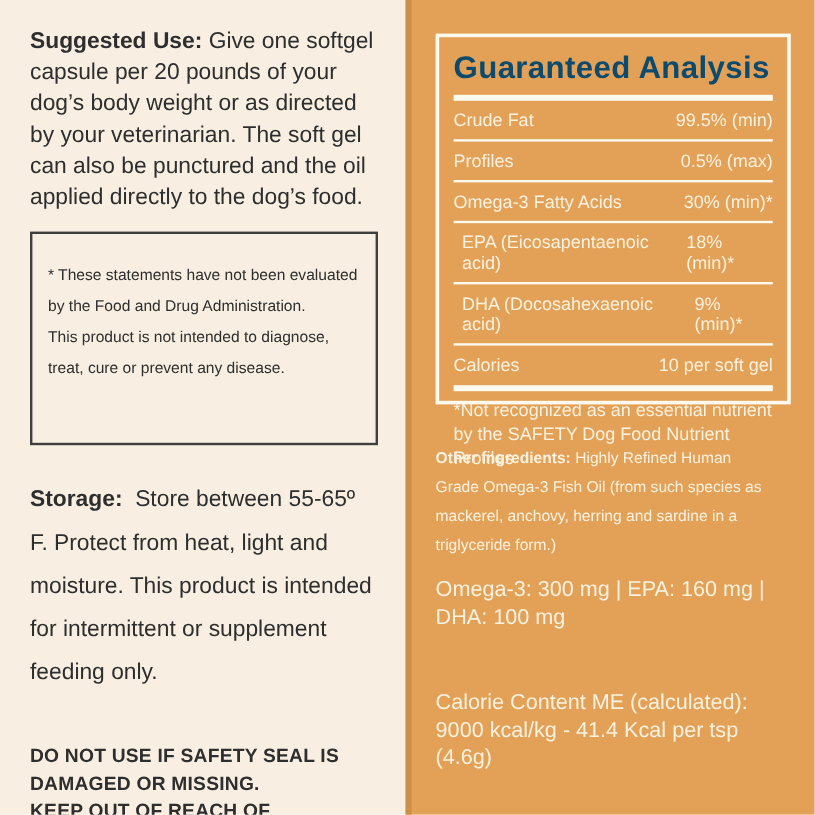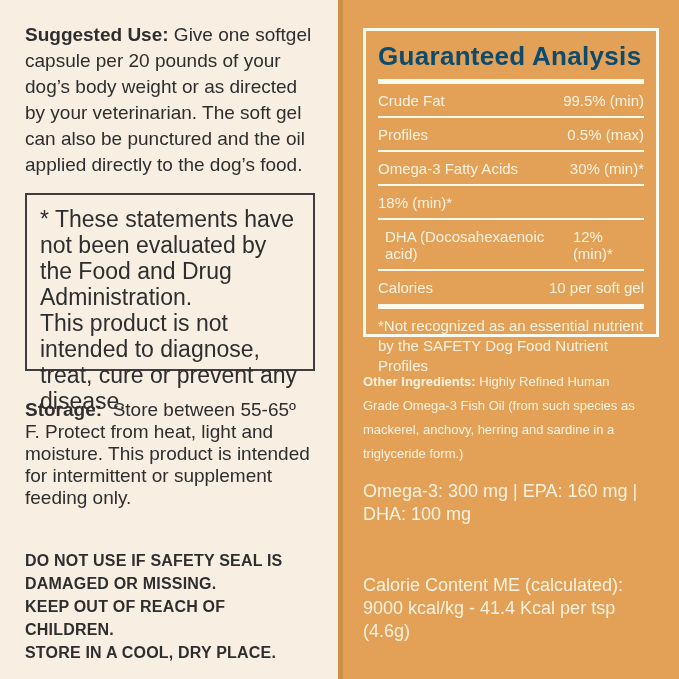--- a/index.html
+++ b/index.html
@@ -23,28 +23,28 @@
     font-size:19px;
     line-height:26px;
   }
   .suggested b{font-weight:bold;}
   .disclaimer-box{
     box-sizing:border-box;
     margin-top:15px;
     width:290px;
     height:178px;
     border:2px solid #3e3e3e;
-    padding:11px 13px;
-    font-size:23px;
+    padding:21px 13px;
+    font-size:13px;
     line-height:26px;
   }
   .storage{
     margin:28px 0 0 0;
     font-size:19px;
-    line-height:22px;
+    line-height:36px;
     white-space:pre-wrap;
   }
   .storage b{font-weight:bold;}
   .warnings{
     margin-top:40px;
     font-size:16px;
     line-height:23px;
     font-weight:bold;
     letter-spacing:.2px;
   }
@@ -149,25 +149,26 @@
       </div>
       <div class="ga-row">
         <span class="ga-row-label">Profiles</span>
         <span class="ga-row-value">0.5% (max)</span>
       </div>
       <div class="ga-row">
         <span class="ga-row-label">Omega-3 Fatty Acids</span>
         <span class="ga-row-value">30% (min)*</span>
       </div>
       <div class="ga-row indent">
+        <span class="ga-row-label">EPA (Eicosapentaenoic acid)</span>
         <span class="ga-row-value">18% (min)*</span>
       </div>
       <div class="ga-row indent">
         <span class="ga-row-label">DHA (Docosahexaenoic acid)</span>
-        <span class="ga-row-value">12% (min)*</span>
+        <span class="ga-row-value">9% (min)*</span>
       </div>
       <div class="ga-row last">
         <span class="ga-row-label">Calories</span>
         <span class="ga-row-value">10 per soft gel</span>
       </div>
 
       <div class="ga-thick"></div>
       <div class="ga-footnote">*Not recognized as an essential nutrient by the SAFETY Dog Food Nutrient Profiles</div>
     </div>
 

